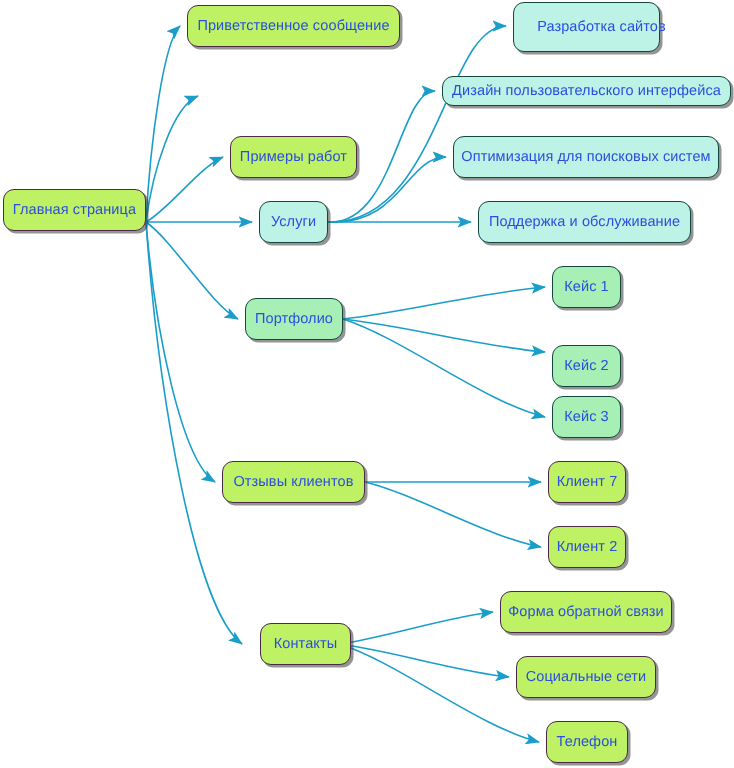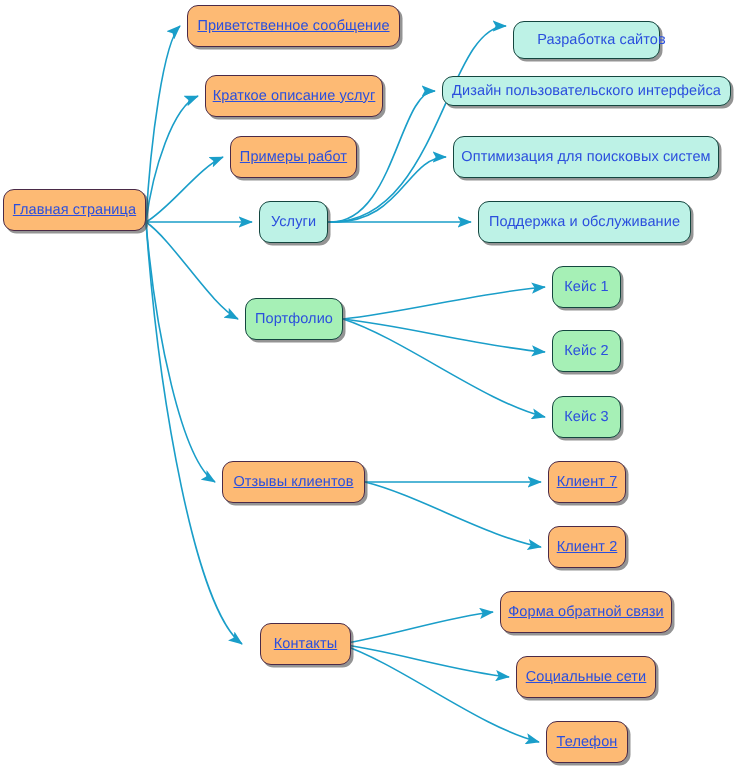--- a/index.html
+++ b/index.html
@@ -44,21 +44,21 @@
     color: #2b4fdd;
     white-space: nowrap;
     box-shadow: 2.5px 2.5px 0.5px rgba(60,60,60,0.55);
     text-rendering: geometricPrecision;
   }
   .node-label {
     display: block;
     line-height: 1;
     padding: 0 2px;
   }
-  .fill-pink  { background: #fdba74; border-color: #4a2a48; text-decoration: underline; }
+  .fill-pink  { background: #bef264; border-color: #4a2a48; }
   .fill-cyan  { background: #bdf2e6; border-color: #14463f; }
   .fill-green { background: #a6f0b6; border-color: #14463f; }
 </style>
 </head>
 <body>
 
 <div id="diagram-root">
   <svg id="edge-layer" viewBox="0 0 734 768" width="734" height="768" xmlns="http://www.w3.org/2000/svg">
     <defs>
       <marker id="arrowhead" markerWidth="9" markerHeight="7" refX="8.4" refY="3.5" orient="auto" markerUnits="strokeWidth">
@@ -87,48 +87,45 @@
         <path d="M340,644 C399.7,663.6 479.29999999999995,727.3 539,742" fill="none" stroke="#1a9ec9" stroke-width="1.6" marker-end="url(#arrowhead)"></path>
       </g>
   </svg>
   <div id="node-layer">
       <div class="node fill-pink" style="left: 3px; top: 189px; width: 143px; height: 42px;">
         <span class="node-label">Главная страница</span>
       </div>
       <div class="node fill-pink" style="left: 187px; top: 5px; width: 213px; height: 42px;">
         <span class="node-label">Приветственное сообщение</span>
       </div>
-      <div class="node fill-pink" style="left: 205px; top: 75px; width: 178px; height: 42px;">
-        <span class="node-label">Краткое описание услуг</span>
-      </div>
       <div class="node fill-pink" style="left: 230px; top: 136px; width: 127px; height: 42px; text-align: center;">
         <span class="node-label">Примеры работ</span>
       </div>
       <div class="node fill-cyan" style="left: 259px; top: 201px; width: 69px; height: 42px; justify-content: center;">
         <span class="node-label">Услуги</span>
       </div>
-      <div class="node fill-cyan" style="left: 513px; top: 21px; width: 147px; height: 38px; padding-left: 30px;">
+      <div class="node fill-cyan" style="left: 513px; top: 2px; width: 147px; height: 50px; padding-left: 30px;">
         <span class="node-label">Разработка сайтов</span>
       </div>
       <div class="node fill-cyan" style="left: 442px; top: 76px; width: 289px; height: 30px;">
         <span class="node-label">Дизайн пользовательского интерфейса</span>
       </div>
       <div class="node fill-cyan" style="left: 453px; top: 136px; width: 266px; height: 42px;">
         <span class="node-label">Оптимизация для поисковых систем</span>
       </div>
       <div class="node fill-cyan" style="left: 478px; top: 201px; width: 213px; height: 42px;">
         <span class="node-label">Поддержка и обслуживание</span>
       </div>
       <div class="node fill-green" style="left: 245px; top: 298px; width: 98px; height: 42px;">
         <span class="node-label">Портфолио</span>
       </div>
       <div class="node fill-green" style="left: 552px; top: 266px; width: 69px; height: 42px;">
         <span class="node-label">Кейс 1</span>
       </div>
-      <div class="node fill-green" style="left: 552px; top: 330px; width: 69px; height: 42px;">
+      <div class="node fill-green" style="left: 552px; top: 345px; width: 69px; height: 42px;">
         <span class="node-label">Кейс 2</span>
       </div>
       <div class="node fill-green" style="left: 552px; top: 396px; width: 69px; height: 42px;">
         <span class="node-label">Кейс 3</span>
       </div>
       <div class="node fill-pink" style="left: 222px; top: 461px; width: 143px; height: 42px; align-items: center;">
         <span class="node-label">Отзывы клиентов</span>
       </div>
       <div class="node fill-pink" style="left: 548px; top: 461px; width: 78px; height: 42px;">
         <span class="node-label">Клиент 7</span>

